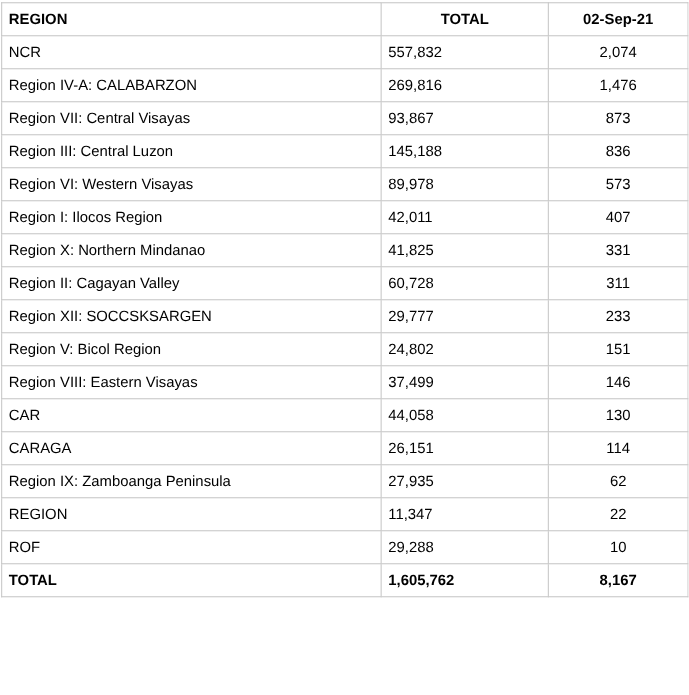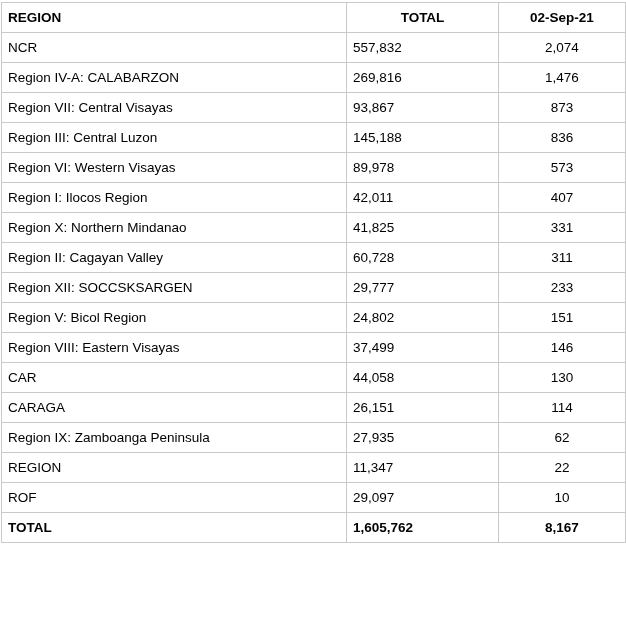--- a/index.html
+++ b/index.html
@@ -144,21 +144,21 @@
         <td class="cell-total">27,935</td>
         <td class="cell-date">62</td>
       </tr>
       <tr>
         <td class="cell-region">REGION</td>
         <td class="cell-total">11,347</td>
         <td class="cell-date">22</td>
       </tr>
       <tr>
         <td class="cell-region">ROF</td>
-        <td class="cell-total">29,097</td>
+        <td class="cell-total">29,288</td>
         <td class="cell-date">10</td>
       </tr>
       <tr class="total-row">
         <td class="cell-region">TOTAL</td>
         <td class="cell-total">1,605,762</td>
         <td class="cell-date">8,167</td>
       </tr>
     </tbody>
   </table>
 </div>

